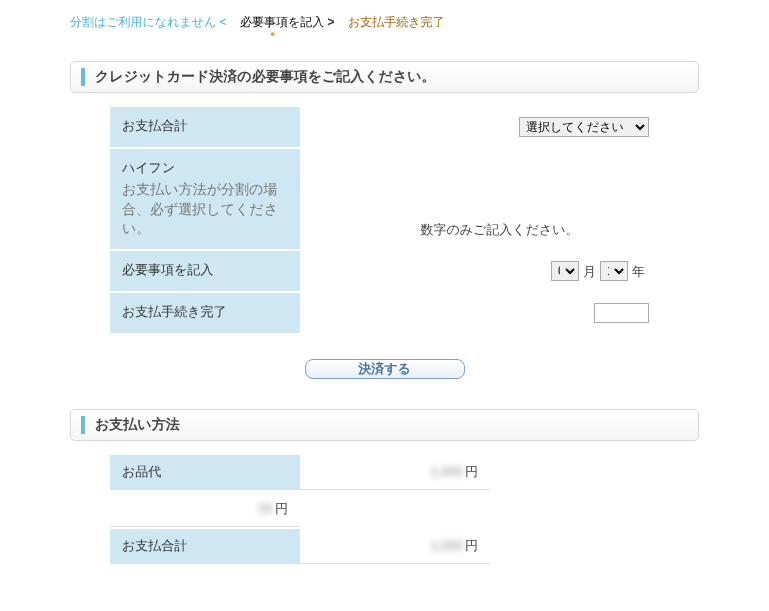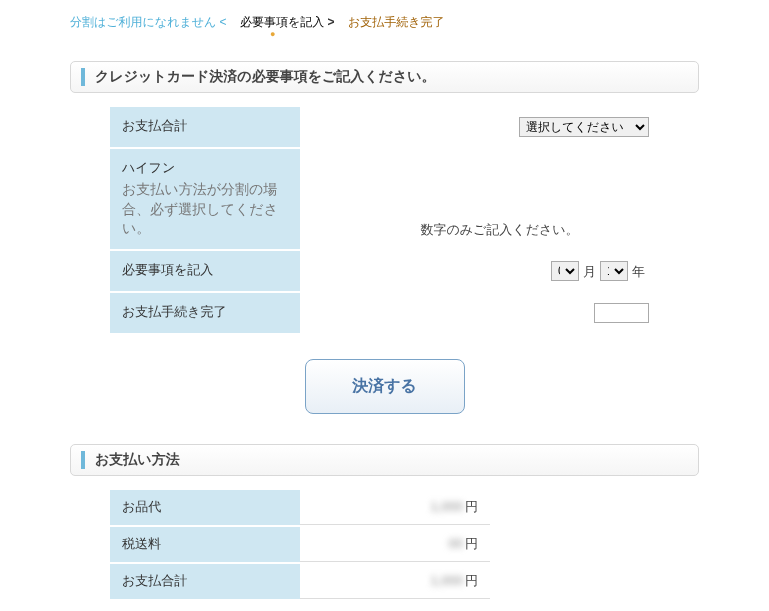--- a/index.html
+++ b/index.html
@@ -72,26 +72,26 @@
       padding: 2px 4px;
       font-size: 12px;
     }
     .input-card { width: 130px; }
     .input-sec { width: 55px; }
     .expiry span { margin: 0 4px; }
     .btn-area { text-align: center; margin: 24px 0 30px 0; }
     .submit-btn {
       display: inline-block;
       width: 160px;
-      padding: 16px 0;
+      padding: 0 0;
       border: 1px solid #7aa3c7;
       border-radius: 8px;
       background: linear-gradient(#ffffff, #e8eff6);
       color: #4873a4;
-      font-size: 16px;
+      font-size: 13px;
       font-weight: bold;
       cursor: pointer;
       font-family: Liberation Serif, serif;
     }
     .summary-table { margin: 0 30px 0 70px; }
     .summary-row { display: flex; border-bottom: 2px solid #fff; }
     .summary-label {
       background: #cfe7f2;
       width: 190px;
       padding: 8px 12px;
@@ -179,21 +179,20 @@
   </div>
 
   <div class="summary-table">
     <div class="summary-row">
       <div class="summary-label">お品代</div>
       <div class="summary-value">
         <span class="blur">1,000</span><span>円</span>
       </div>
     </div>
     <div class="summary-row">
-      <div class="summary-label">税送料</div>
       <div class="summary-value">
         <span class="blur">00</span><span>円</span>
       </div>
     </div>
     <div class="summary-row">
       <div class="summary-label">お支払合計</div>
       <div class="summary-value">
         <span class="blur">1,000</span><span>円</span>
       </div>
     </div>

